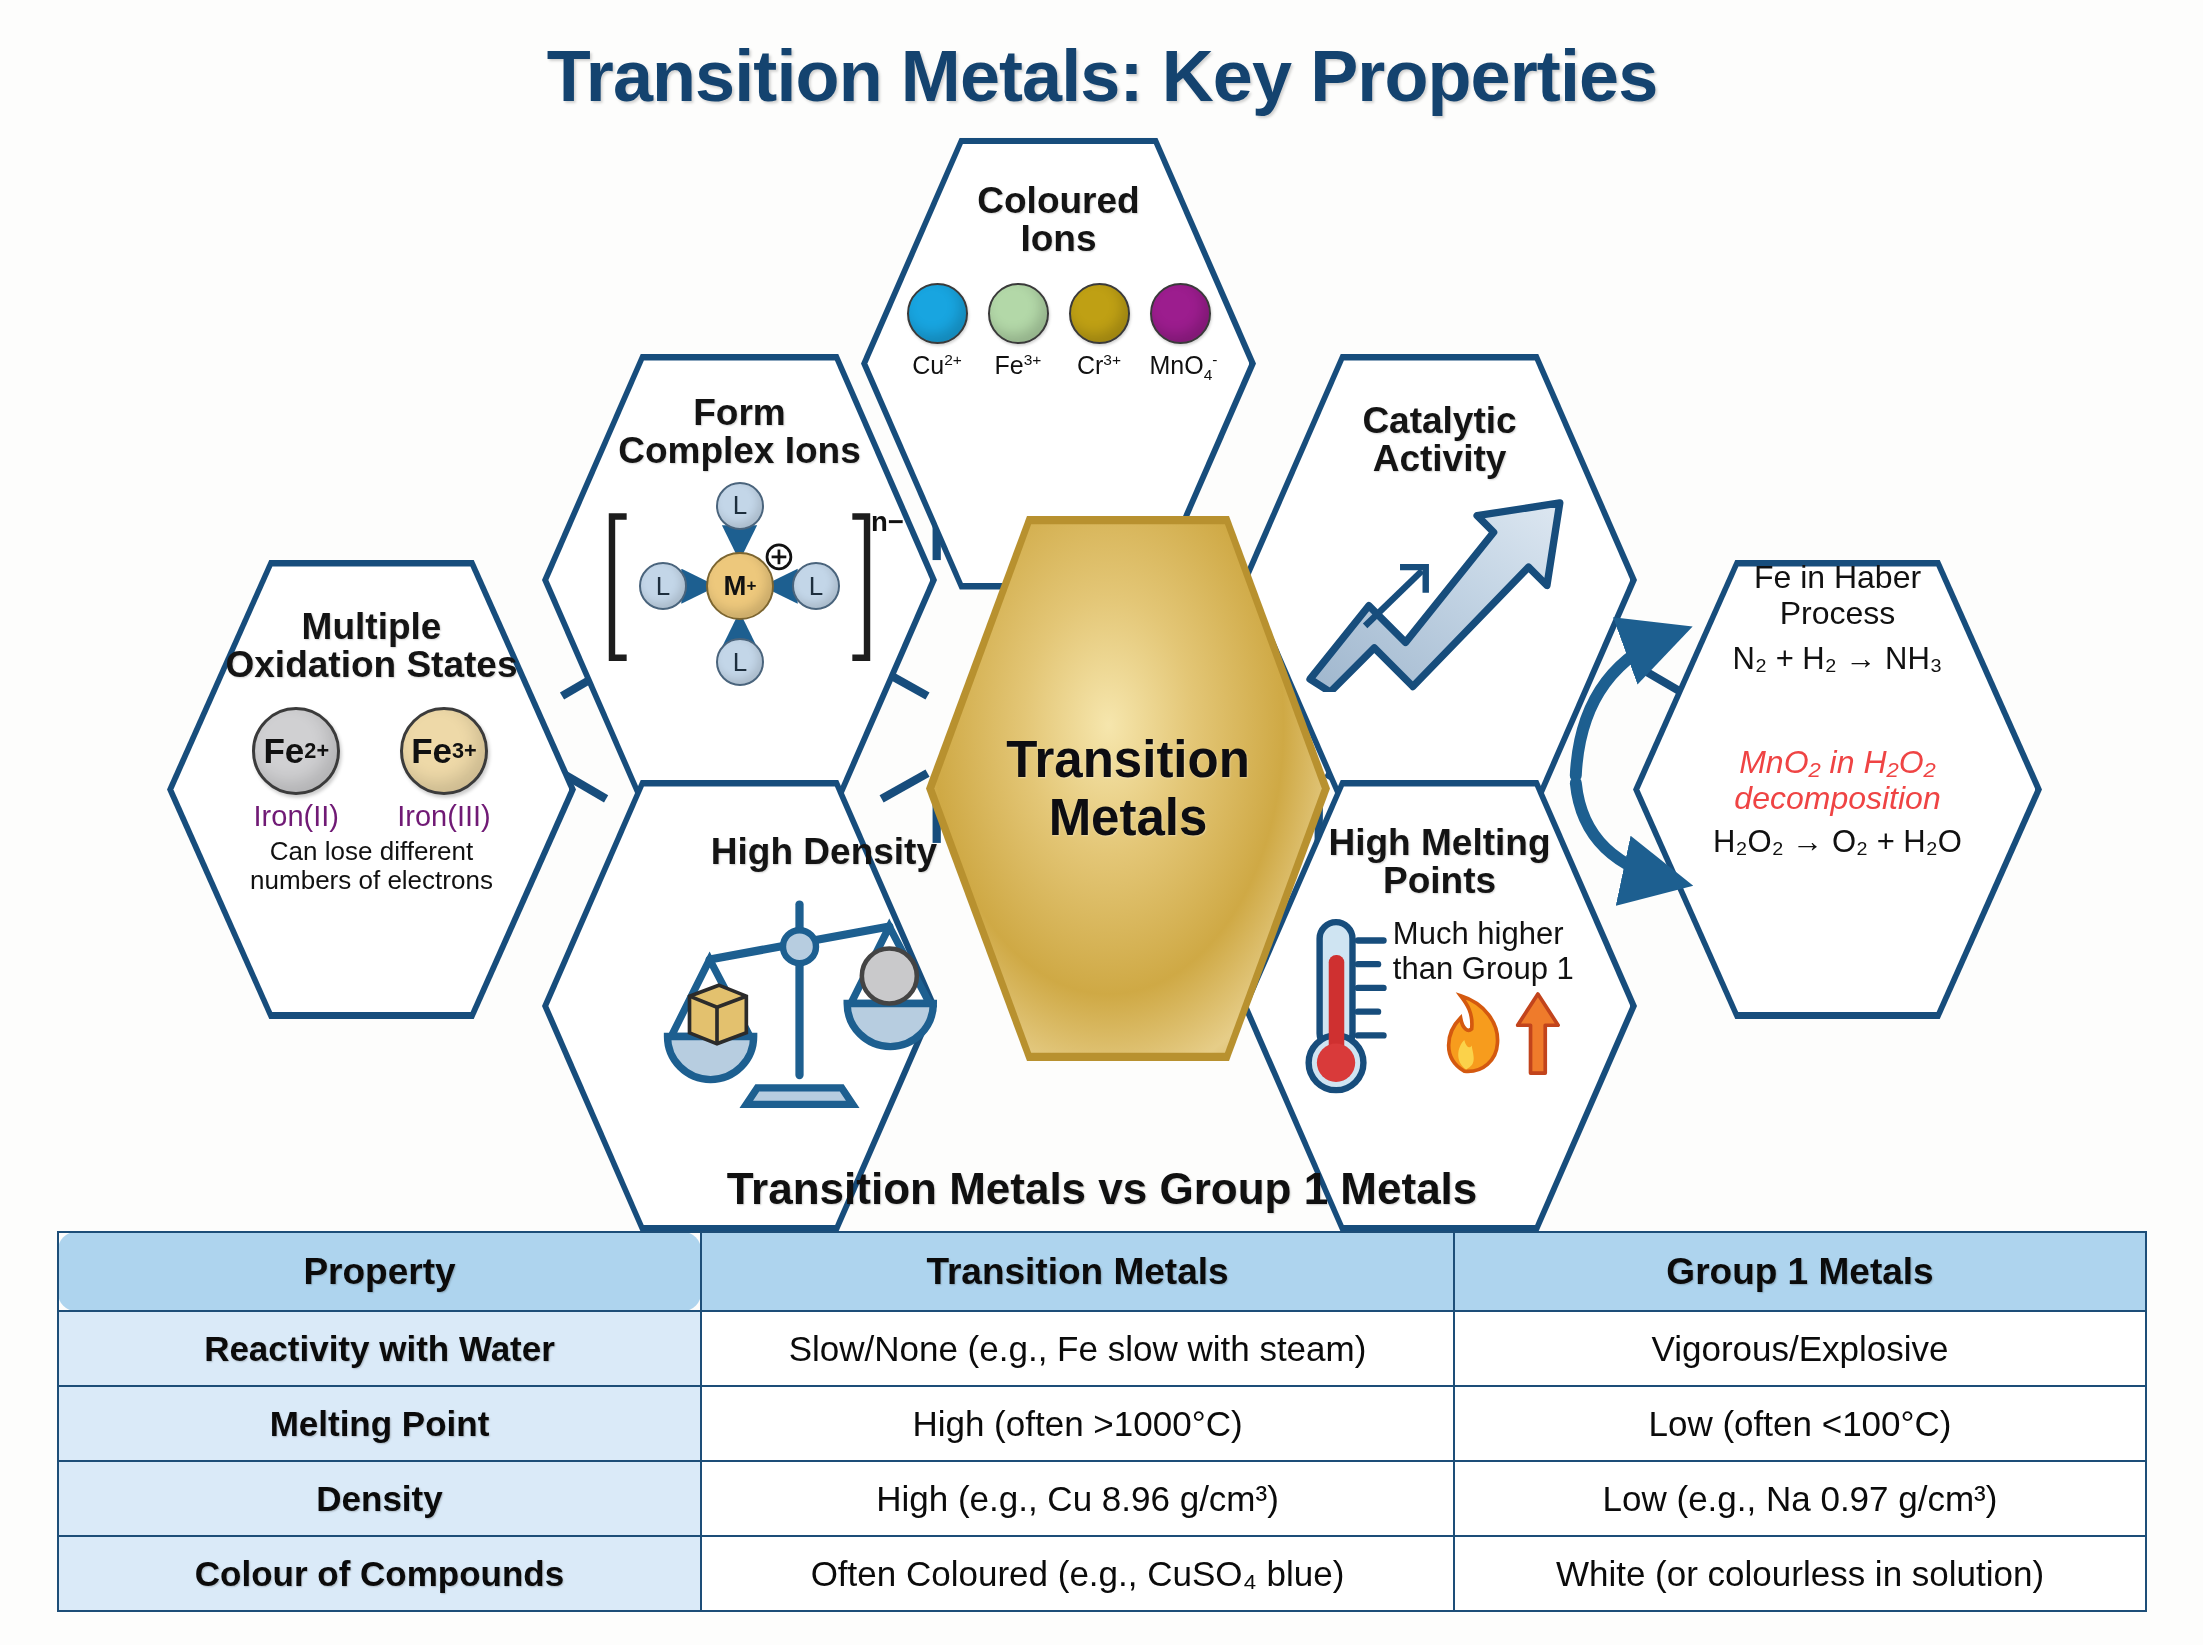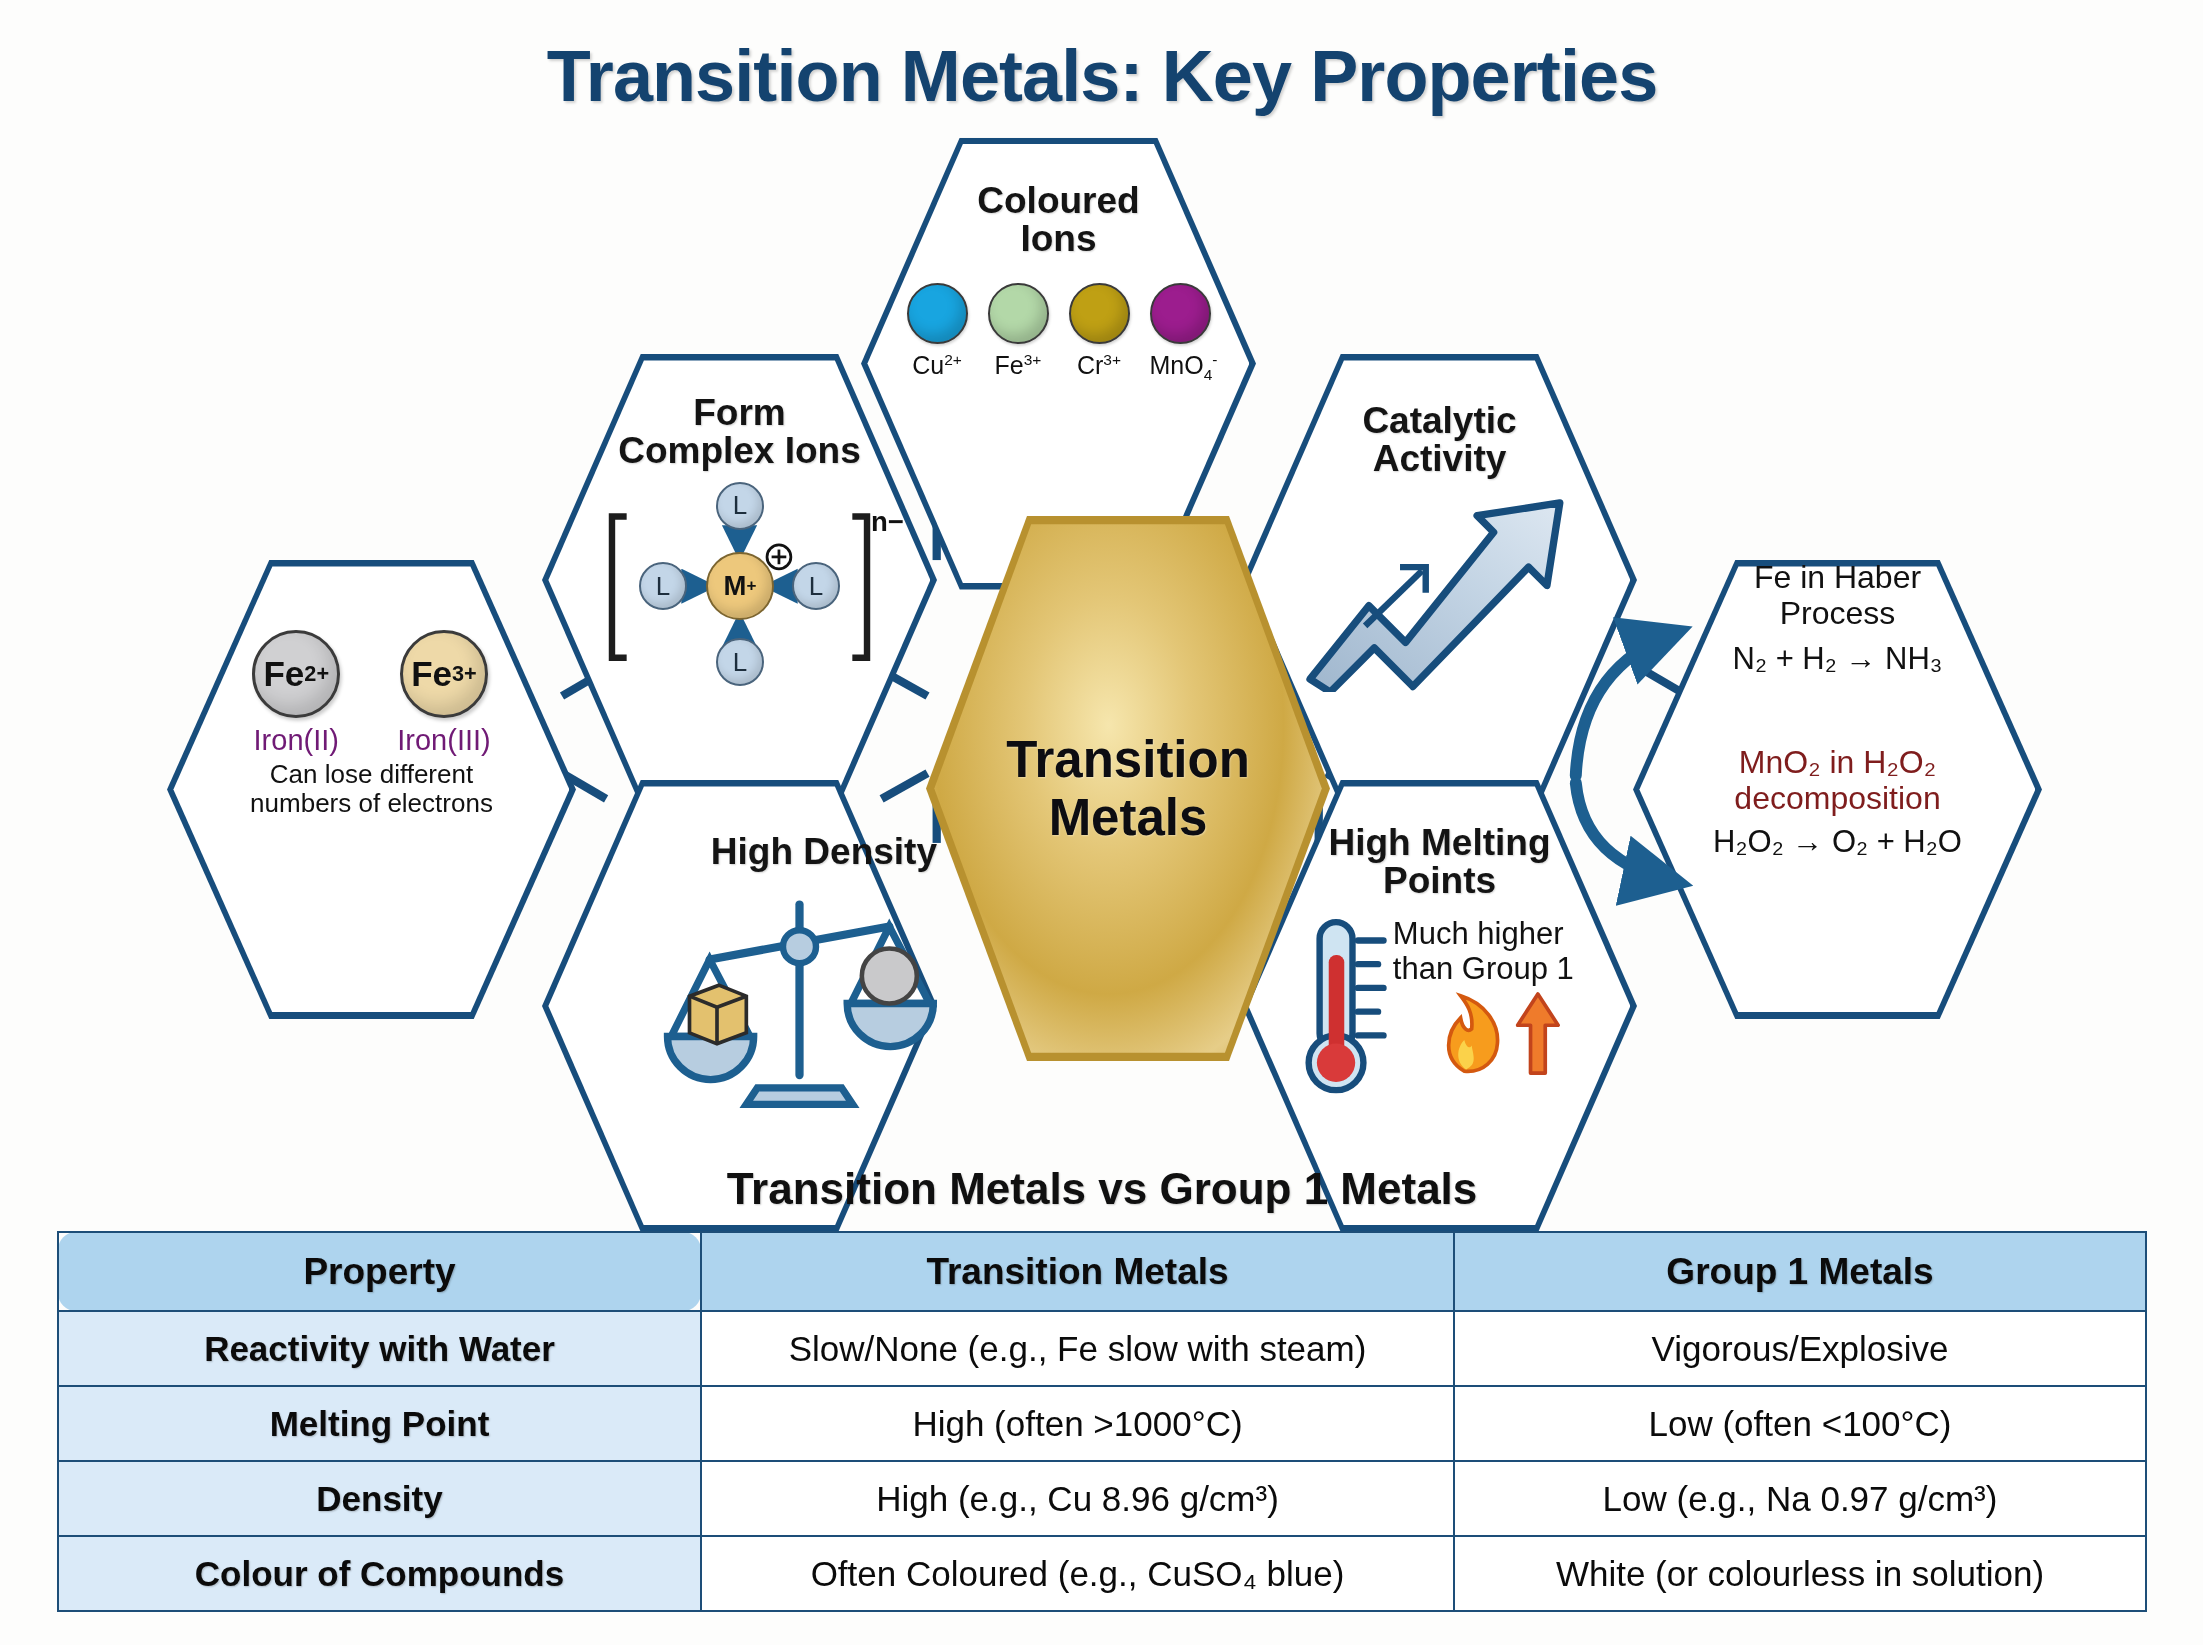--- a/index.html
+++ b/index.html
@@ -202,20 +202,24 @@
         </div>
         <div class="nminus" style="left:283px; top:27.5px;">n−</div>
       </div>
     </div>
   </div>
 
   <div class="hex-cell" style="left:167px; top:404px; width:409px; height:459px;">
     <div class="hex-border"></div>
     <div class="hex-inner"></div>
     <div class="hex-content" style="padding-top:48px;">
+      <div class="hex-title">
+        <span>Multiple</span><br>
+        <span>Oxidation States</span>
+      </div>
       <div class="ox-row" style="margin-top:22px;">
         <div class="ox-item">
           <div class="ox-circ" style="background:#d0d0d2;">
             <span>Fe</span>
               <span class="sub">2+</span>
           </div>
           <div class="ox-name">Iron(II)</div>
         </div>
         <div class="ox-item">
           <div class="ox-circ" style="background:#eed9a8;">
@@ -326,21 +330,21 @@
 
   <div class="hex-cell" style="left:1633px; top:404px; width:409px; height:459px;">
     <div class="hex-border"></div>
     <div class="hex-inner"></div>
     <div class="hex-content" style="justify-content:flex-start;">
       <div style="font-size:32px; line-height:1.12; color:#111;">
         <span>Fe in Haber</span><br>
         <span>Process</span>
       </div>
       <div style="font-size:31px; margin-top:9.2px; color:#111;">N₂ + H₂ → NH₃</div>
-      <div style="font-size:32px; line-height:1.12; margin-top:68px; color:#7f1d1d;">
+      <div style="font-size:32px; line-height:1.12; margin-top:68px; color:#ef4444;font-style:italic;">
         <span>MnO₂ in H₂O₂</span><br>
         <span>decomposition</span>
       </div>
       <div style="font-size:31px; margin-top:7.3px; color:#111;">H₂O₂ → O₂ + H₂O</div>
     </div>
   </div>
 
   <svg style="position:absolute; left:1561px; top:432px;" width="230" height="331" viewBox="0 0 250 360">
     <defs>
       <marker id="ah2" markerWidth="6" markerHeight="6" refX="4.6" refY="3" orient="auto">

